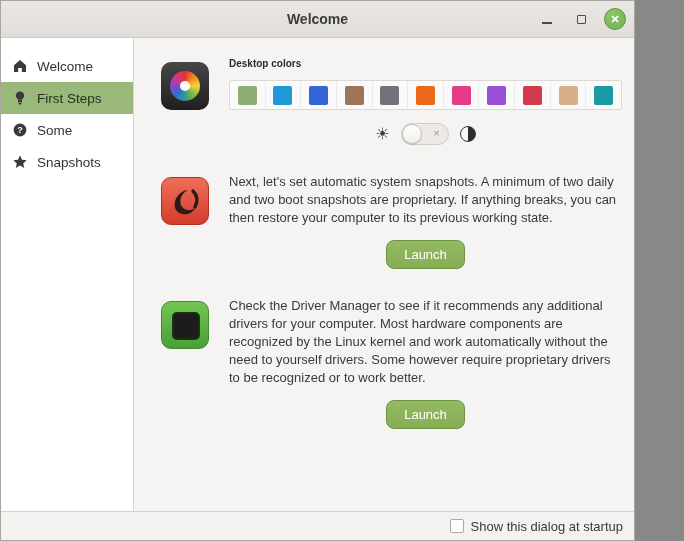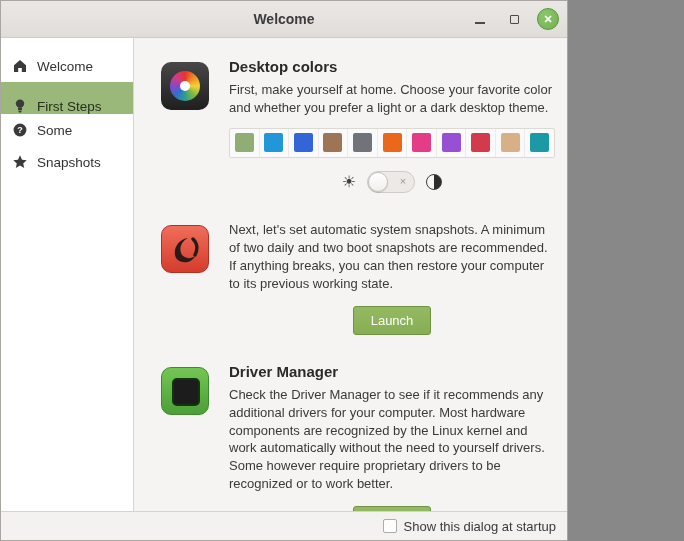--- a/index.html
+++ b/index.html
@@ -4,21 +4,21 @@
 <style>
   :root{
     --accent:#87ae55;
     --selected-bg:#9bb87b;
     --close-bg:#74b152;
   }
   *{box-sizing:border-box;margin:0;padding:0;}
   html,body{background:#888;}
   body{font-family:"Liberation Sans","DejaVu Sans",sans-serif;}
   .window{
-    width:568px;height:541px;
+    width:635px;height:541px;
     background:#f5f4f2;
     border:1px solid #a9a5a1;
     display:flex;flex-direction:column;
     overflow:hidden;
     position:relative;
   }
   
   .titlebar{
     height:37px;flex:0 0 37px;
     background:linear-gradient(#eae8e5,#e0ddd9);
@@ -44,33 +44,33 @@
   .app-body{flex:1;display:flex;min-height:0;}
   .sidebar{
     width:133px;flex:0 0 133px;
     background:#ffffff;border-right:1px solid #d8d5d1;
     padding-top:12px;
   }
   .nav-item{
     height:32px;display:flex;align-items:center;gap:9px;
     padding:0 11px;font-size:13.5px;color:#333;cursor:pointer;
   }
-  .nav-item.selected{background:var(--selected-bg);color:#26301c;align-items:flex-end;}
+  .nav-item.selected{background:var(--selected-bg);color:#26301c;}
   .nav-icon{width:16px;height:16px;flex:0 0 16px;display:flex;align-items:center;justify-content:center;}
   
   .content{
     flex:1;min-width:0;
     padding:20px 12px 10px 27px;
     overflow:hidden;
   }
   .section{display:flex;align-items:flex-start;margin-bottom:28px;}
   .section-icon{width:48px;height:48px;flex:0 0 48px;margin-right:20px;margin-top:4px;
     border-radius:10px;position:relative;}
   .text-col{flex:0 1 433px;max-width:433px;}
-  .section h2{font-size:15px;font-weight:bold;color:#2b2b2b;margin-bottom:6px;}
+  .section h2{font-size:10px;font-weight:bold;color:#2b2b2b;margin-bottom:6px;}
   .section p{font-size:13px;line-height:1.38;color:#3a3a3a;}
   
   .icon-colors{background:linear-gradient(#474747,#1f1f1f);}
   .icon-colors .wheel{
     position:absolute;left:9px;top:9px;width:30px;height:30px;border-radius:50%;
     background:conic-gradient(#e5352f,#f08c1f,#f3d23a,#7cb940,#2f9e8f,#2d6fd1,#8b46c9,#d23a84,#e5352f);
   }
   .icon-colors .wheel::after{
     content:"";position:absolute;left:10px;top:10px;width:10px;height:10px;border-radius:50%;
     background:#fdfdfd;
@@ -110,21 +110,21 @@
   }
   .dark-glyph{
     width:16px;height:16px;border-radius:50%;
     background:linear-gradient(90deg,#f6f6f6 50%,#2d2d2d 50%);
     border:1px solid #3a3a3a;
   }
   
   .btn-row{margin-top:13px;display:flex;justify-content:center;}
   .launch-btn{
     background:linear-gradient(#93b961,var(--accent));
-    border:1px solid #6e9343;border-radius:3px;
+    border:1px solid #6e9343;border-radius:8px;
     color:#fff;font-size:13px;padding:6px 17px;cursor:pointer;
   }
   
   .footer{
     height:29px;flex:0 0 29px;
     background:#f4f2f0;border-top:1px solid #d6d2ce;
     display:flex;align-items:center;justify-content:flex-end;
     padding-right:11px;gap:7px;
   }
   .checkbox{
@@ -195,21 +195,20 @@
     </nav>
 
     <main class="content">
 
       <section class="section">
         <div class="section-icon icon-colors">
           <div class="wheel"></div>
         </div>
         <div class="text-col">
           <h2>Desktop colors</h2>
-          <p>First, make yourself at home. Choose your favorite color and whether you prefer a light or a dark desktop theme.</p>
           <div class="swatch-bar">
               <div class="swatch-cell">
                 <div class="swatch" style="background: rgb(144, 174, 115);"></div>
               </div>
               <div class="swatch-cell">
                 <div class="swatch" style="background: rgb(33, 151, 216);"></div>
               </div>
               <div class="swatch-cell">
                 <div class="swatch" style="background: rgb(52, 101, 216);"></div>
               </div>
@@ -250,33 +249,32 @@
       </section>
 
       <section class="section">
         <div class="section-icon icon-timeshift">
           <svg class="ic" width="46" height="46" viewBox="0 0 46 46" style="position:absolute;left:0;top:0;">
             <path d="M14 32 C10 24 16 13 26 12 C20 15 17 21 19 27 C21 32 28 34 33 30 C30 37 19 39 14 32 Z" fill="#2b1b18"></path>
             <path d="M31 13 C35 17 36 23 33 29" stroke="#2b1b18" stroke-width="3.4" fill="none" stroke-linecap="round"></path>
           </svg>
         </div>
         <div class="text-col">
-          <p>Next, let's set automatic system snapshots. A minimum of two daily and two boot snapshots are recommended. If anything breaks, you can then restore your computer to its previous working state.</p>
+          <p>Next, let's set automatic system snapshots. A minimum of two daily and two boot snapshots are proprietary. If anything breaks, you can then restore your computer to its previous working state.</p>
           <div class="btn-row">
             <button class="launch-btn">Launch</button>
           </div>
         </div>
       </section>
 
       <section class="section">
         <div class="section-icon icon-driver">
           <div class="chip"></div>
         </div>
         <div class="text-col">
-          <h2>Driver Manager</h2>
           <p>Check the Driver Manager to see if it recommends any additional drivers for your computer. Most hardware components are recognized by the Linux kernel and work automatically without the need to yourself drivers. Some however require proprietary drivers to be recognized or to work better.</p>
           <div class="btn-row">
             <button class="launch-btn">Launch</button>
           </div>
         </div>
       </section>
 
     </main>
   </div>
 

